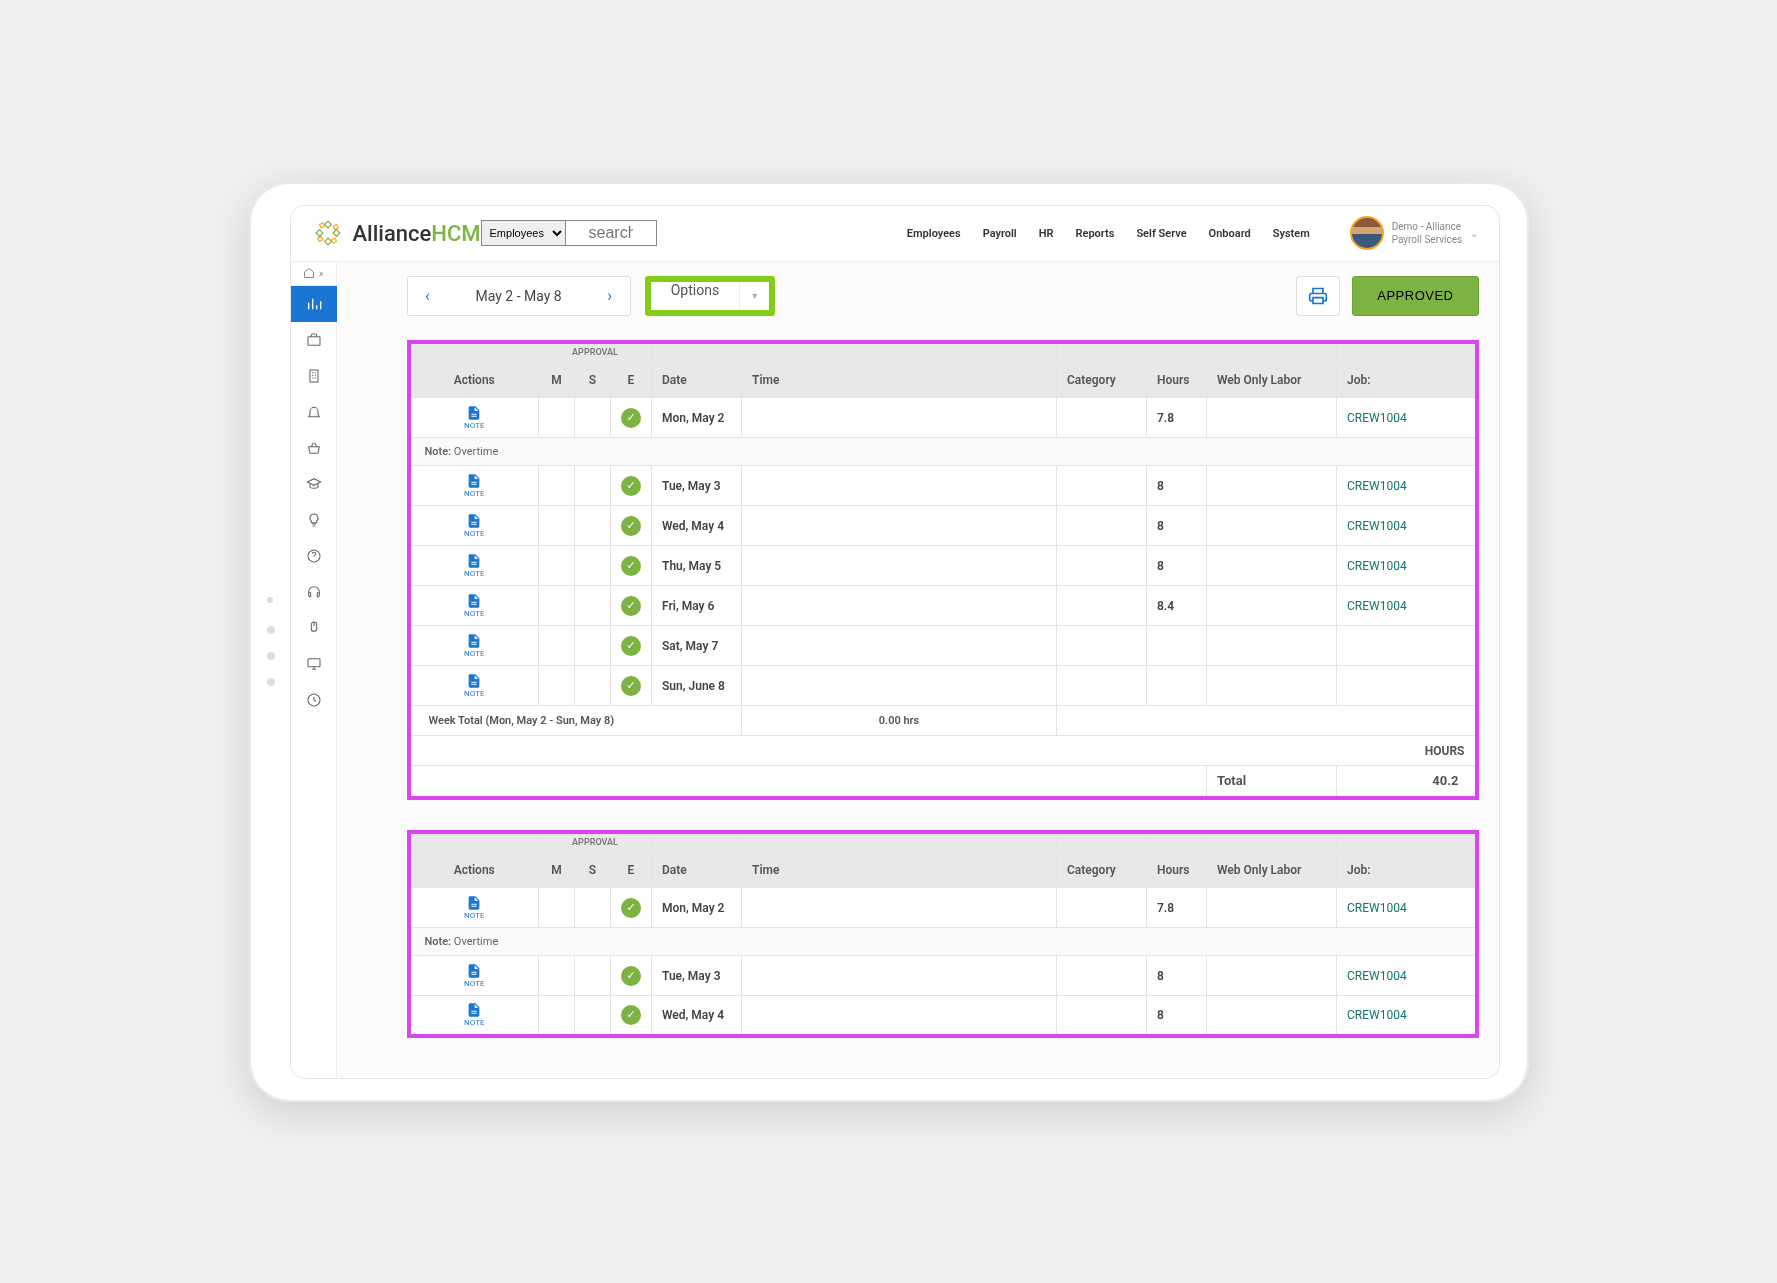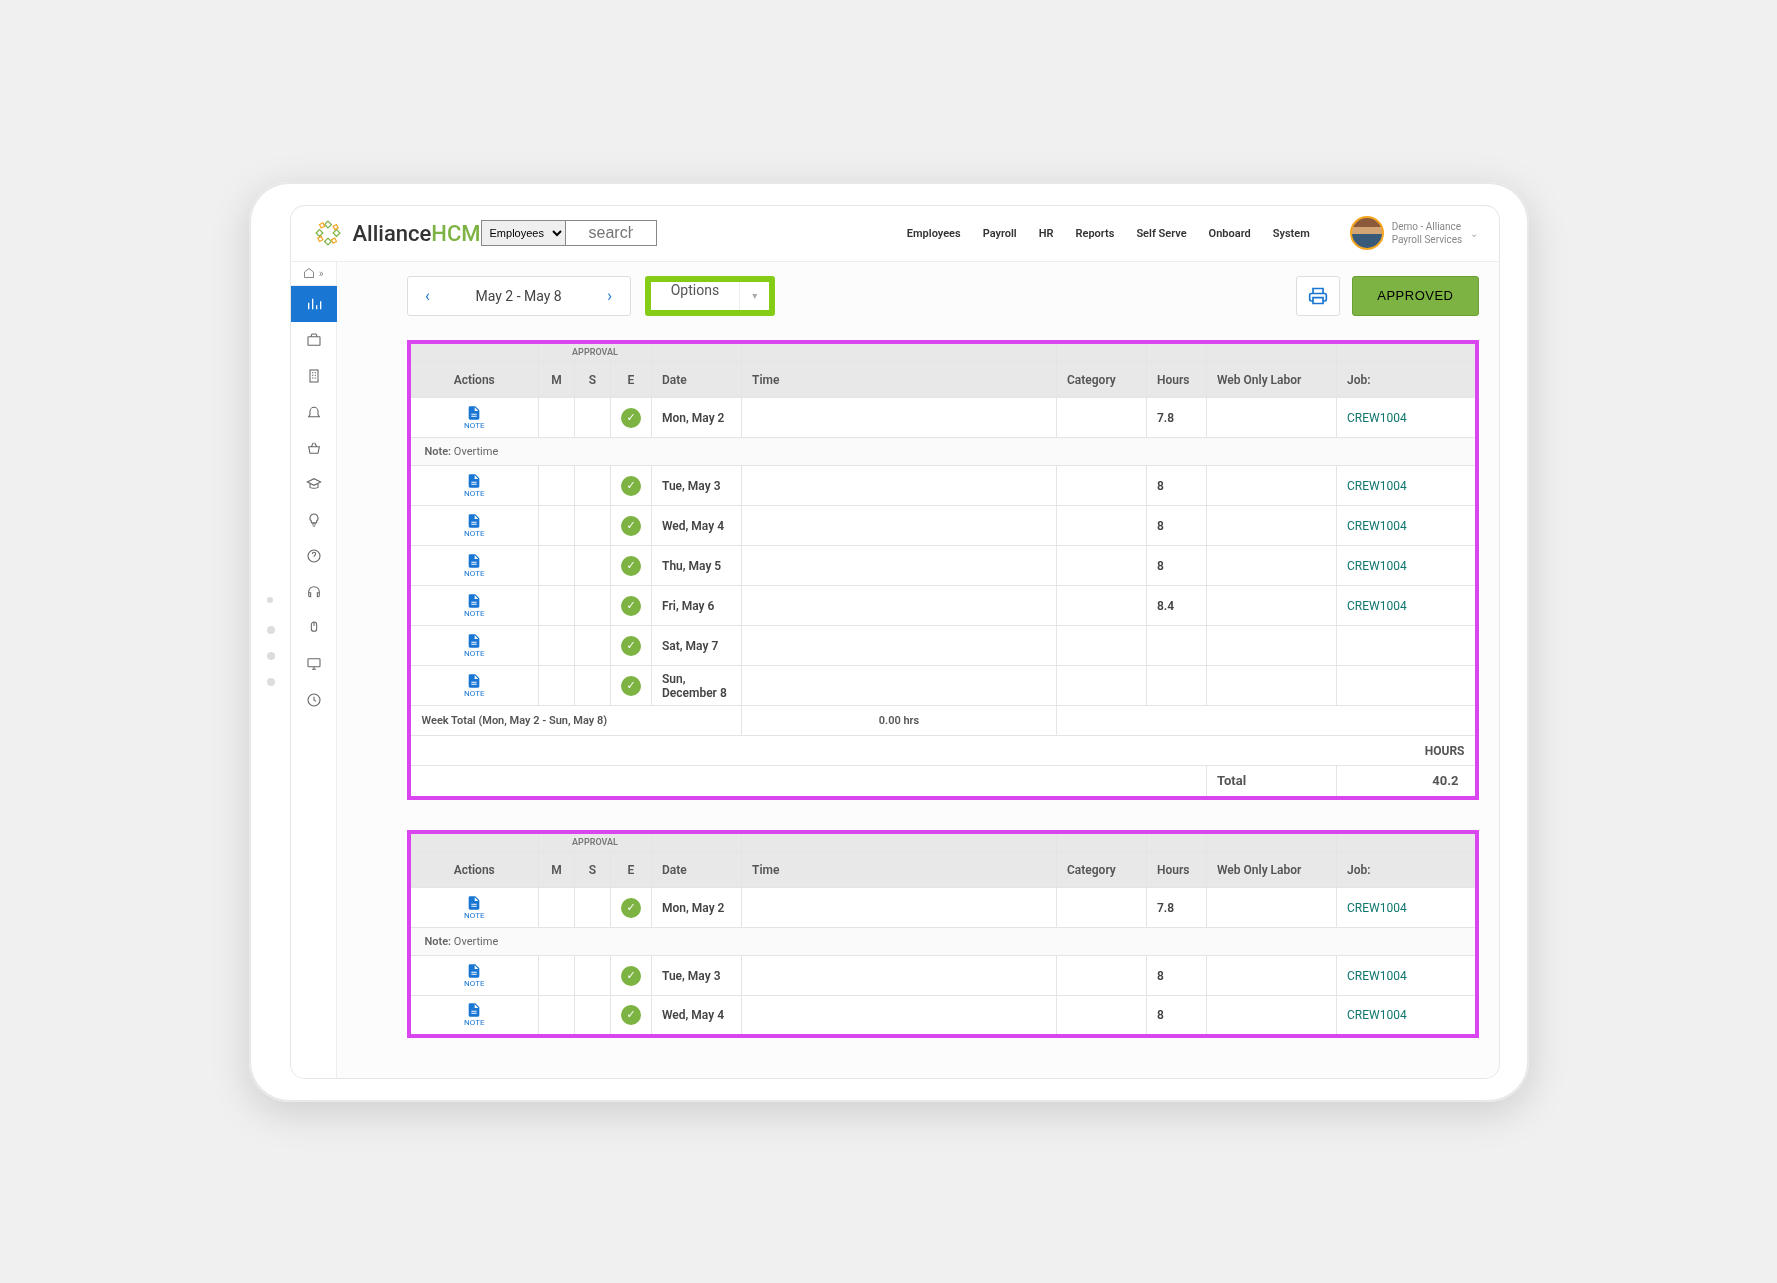--- a/index.html
+++ b/index.html
@@ -375,29 +375,29 @@
               <tr>
     <td class="note-cell"><span class="note-icon">
     <svg viewBox="0 0 24 24" fill="currentColor">
                       <path d="M14 2H6a2 2 0 00-2 2v16a2 2 0 002 2h12a2 2 0 002-2V8l-6-6zM13 3.5L18.5 9H13V3.5zM8 13h8v1.5H8zM8 16h8v1.5H8z"></path>
                     </svg>
     <span>NOTE</span>
                   </span></td>
     <td></td>
                 <td></td>
                 <td class="check-cell"><span class="check">✓</span></td>
-    <td class="date-cell">Sun, December 8</td>
+    <td class="date-cell">Sun, June 8</td>
     <td></td>
                 <td></td>
     <td class="hours-cell"></td>
     <td></td>
     <td class="job-cell"></td>
   </tr>
               <tr class="week-row">
-  <td colspan="5" style="padding-left:11px">Week Total (Mon, May 2 - Sun, May 8)</td>
+  <td colspan="5" style="padding-left:18px">Week Total (Mon, May 2 - Sun, May 8)</td>
   <td style="text-align:center">0.00 hrs</td>
   <td colspan="4"></td>
               </tr>
               <tr class="ppt-h">
                 <td colspan="10">HOURS</td>
               </tr>
               <tr class="ppt-total">
                 <td colspan="8" style="border:none"></td>
                 <td style="font-weight:700">Total</td>
                 <td style="text-align:right;font-weight:700;padding-right:16px">40.2</td>

